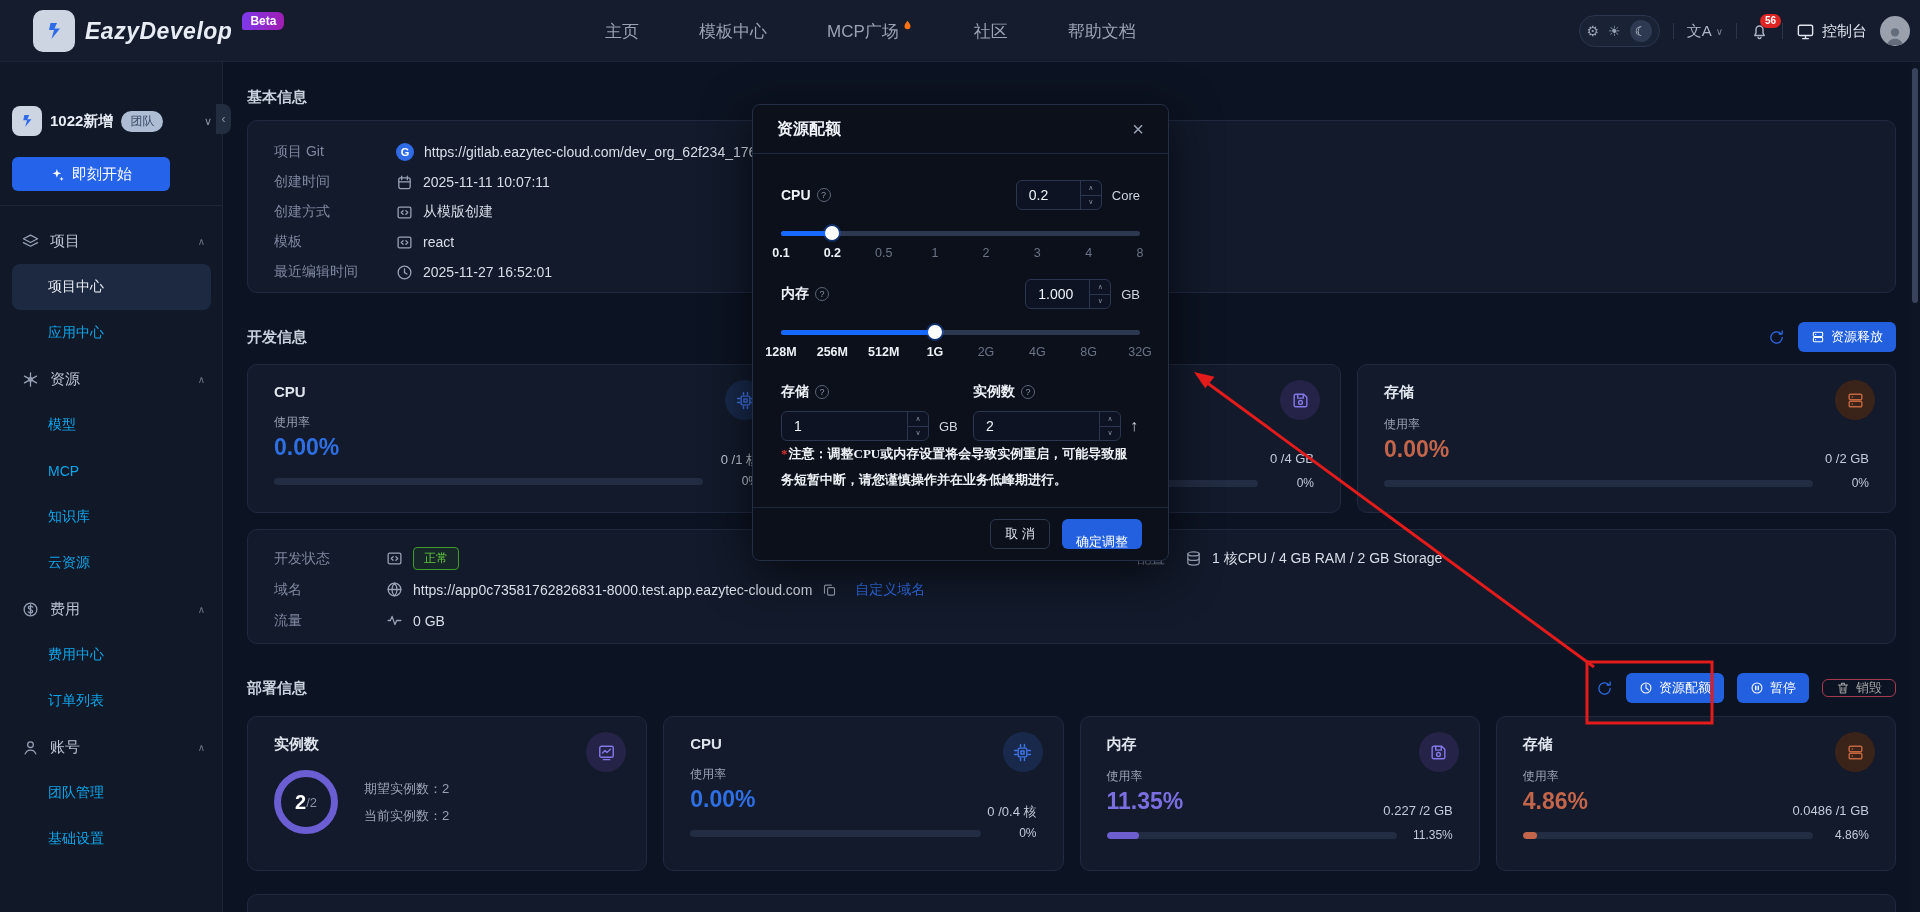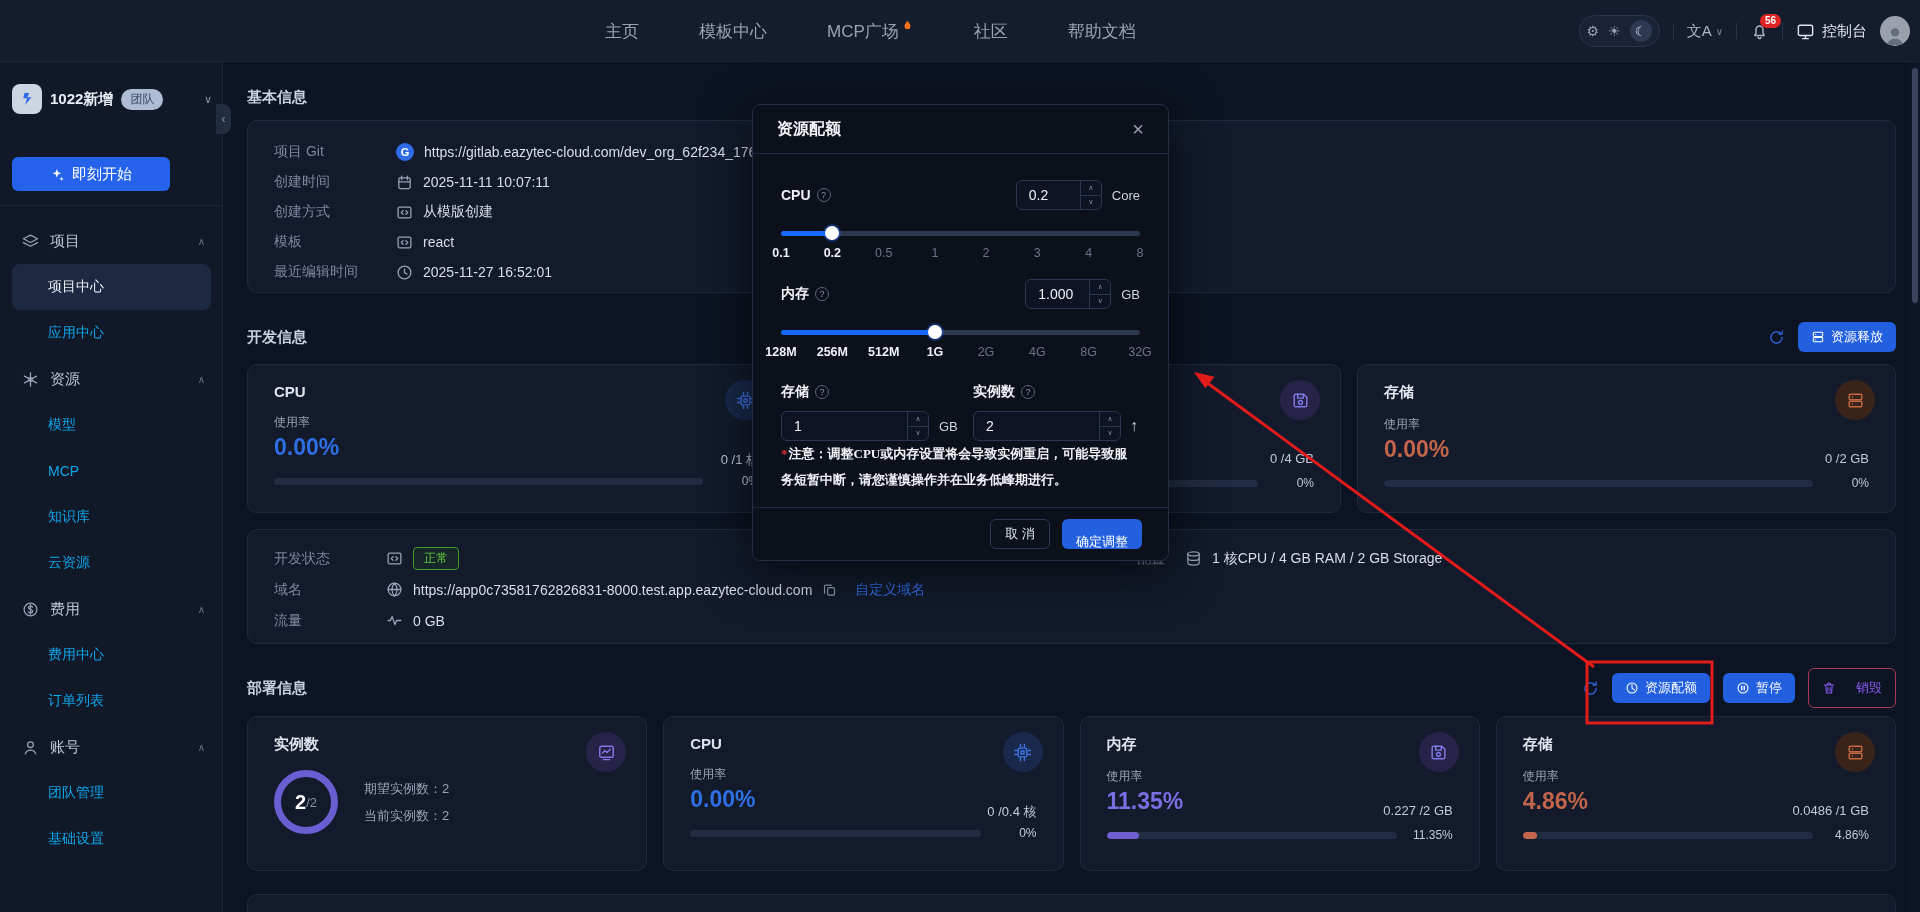--- a/index.html
+++ b/index.html
@@ -35,21 +35,21 @@
     font-weight:bold; border-radius:999px; padding:1px 5px; line-height:12px; }
   .console { display:flex; align-items:center; gap:7px; color:#dfe4ee; font-size:15px; cursor:pointer; }
   .console .ic { width:19px; height:19px; }
   .avatar { width:30px; height:30px; border-radius:50%; background:#9aa1ad; display:flex; align-items:flex-end;
     justify-content:center; overflow:hidden; cursor:pointer; }
   .avatar svg { width:22px; height:22px; stroke:none; fill:#646d7c; }
 
   
   .sidebar { position:absolute; left:0; top:62px; width:223px; height:850px; background:#111929;
     border-right:1px solid #1d2636; z-index:5; }
-  .proj-row { position:absolute; left:12px; top:22px; display:flex; align-items:center; gap:8px; width:200px; cursor:pointer; }
+  .proj-row { position:absolute; left:12px; top:44px; display:flex; align-items:center; gap:8px; width:200px; cursor:pointer; }
   .proj-logo { width:30px; height:30px; border-radius:8px; background:#cdd5e3; display:flex; align-items:center; justify-content:center; }
   .proj-name { font-size:15px; font-weight:bold; color:#e8ecf4; }
   .team-badge { background:#aebdd4; color:#3c4c68; font-size:12px; padding:2px 9px; border-radius:999px; }
   .proj-chev { margin-left:auto; color:#8a93a6; font-size:11px; }
   .start-btn { position:absolute; left:12px; top:95px; width:158px; height:34px; background:#2563eb; border:none;
     border-radius:6px; color:#fff; font-size:15px; display:flex; align-items:center; justify-content:center; gap:7px; cursor:pointer; }
   .start-btn svg { width:15px; height:15px; fill:#fff; stroke:none; }
   .side-div { position:absolute; left:0; top:143px; width:223px; height:1px; background:#1d2636; }
   .menu { position:absolute; left:0; top:156px; width:223px; }
   .m-row { height:46px; display:flex; align-items:center; padding:0 18px 0 22px; cursor:pointer; }
@@ -75,22 +75,22 @@
   .git-badge { width:18px; height:18px; border-radius:50%; background:#2f6be6; color:#fff; font-size:11px;
     font-weight:bold; display:flex; align-items:center; justify-content:center; margin-right:10px; }
 
   .sec-head { margin-top:29px; height:30px; display:flex; align-items:center; }
   .sec-head .sec-title { flex:0 0 auto; }
   .head-actions { margin-left:auto; display:flex; align-items:center; gap:13px; }
   .refresh-ic { color:#2f6be6; cursor:pointer; } .refresh-ic .ic{ width:17px; height:17px; }
   .btn-blue { height:30px; background:#2360e0; border:none; border-radius:6px; color:#fff; font-size:13px;
     padding:0 13px; display:flex; align-items:center; gap:6px; cursor:pointer; }
   .btn-blue .ic { width:14px; height:14px; }
-  .btn-danger { height:40px; background:transparent; border:1px solid #a83a50; border-radius:6px; color:#8b5cf6;
-    font-size:13px; padding:0 13px; display:flex; align-items:center; gap:20px; cursor:pointer; }
+  .btn-danger { height:18px; background:transparent; border:1px solid #a83a50; border-radius:6px; color:#a3a3a3;
+    font-size:13px; padding:0 13px; display:flex; align-items:center; gap:6px; cursor:pointer; }
   .btn-danger .ic { width:14px; height:14px; }
 
   .cards3 { margin-top:12px; display:grid; grid-template-columns:repeat(3,1fr); gap:16px; height:149px; }
   .cards4 { margin-top:13px; display:grid; grid-template-columns:repeat(4,1fr); gap:16px; height:155px; }
   .stat-card { position:relative; padding:18px 26px 0 26px; }
   .stat-title { font-size:15px; font-weight:bold; color:#dfe4ec; }
   .stat-icon { position:absolute; top:15px; right:20px; width:40px; height:40px; border-radius:50%;
     display:flex; align-items:center; justify-content:center; }
   .stat-icon .ic { width:19px; height:19px; }
   .ico-blue { background:#18294b; color:#3f74e8; }
@@ -272,20 +272,29 @@
         <path d="M15 4H8.5L7 11h5l-2.5 9L18 9.5h-5.5L15 4Z"></path>
       </symbol>
     <symbol id="i-avatar" viewBox="0 0 24 24">
         <circle cx="12" cy="9" r="4.5"></circle>
         <path d="M3 23c1.5-5 5.5-7 9-7s7.5 2 9 7Z"></path>
       </symbol>
   </defs>
 </svg>
 
 <div class="header">
+  <div class="brand">
+    <div class="logo-sq">
+      <svg class="ic" style="width:24px;height:24px;color:#2f6be6;fill:#2f6be6;stroke:none">
+          <use href="#i-logo"></use>
+        </svg>
+    </div>
+    <span class="brand-name">EazyDevelop</span>
+    <span class="beta-badge">Beta</span>
+  </div>
   <nav class="nav">
     <span class="nav-item">主页</span>
     <span class="nav-item">模板中心</span>
     <span class="nav-item">
       <span>MCP广场</span>
       <svg class="ic flame" style="color:#f97316;fill:#f97316;stroke:none">
           <use href="#i-flame"></use>
         </svg>
     </span>
     <span class="nav-item">社区</span>

